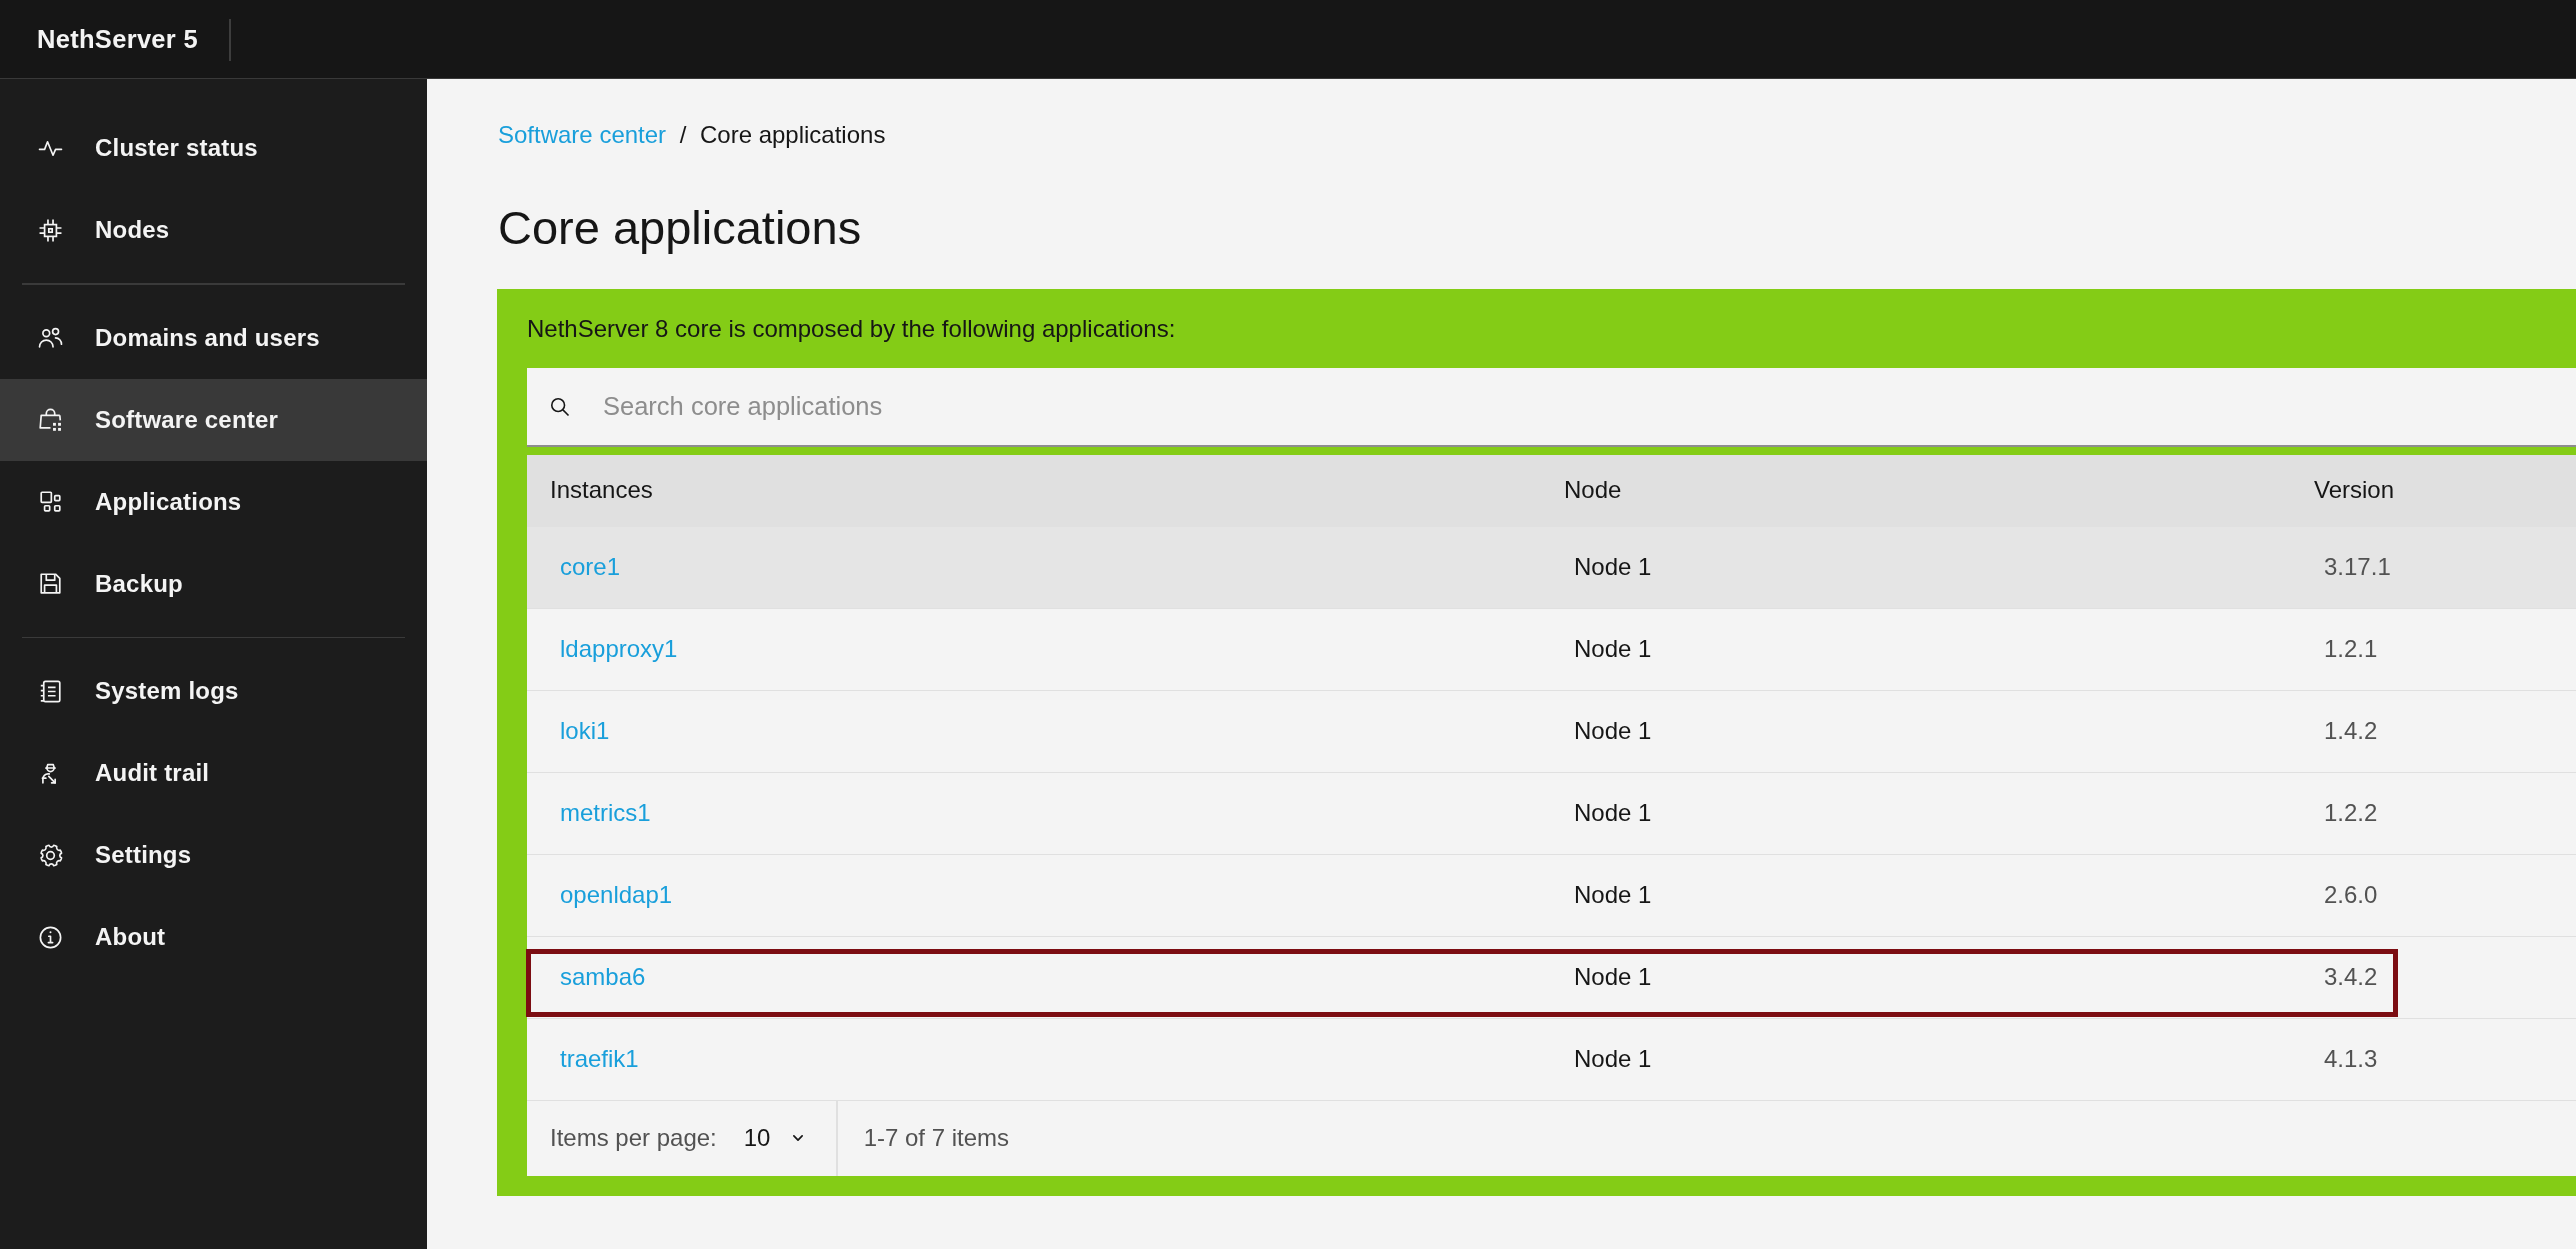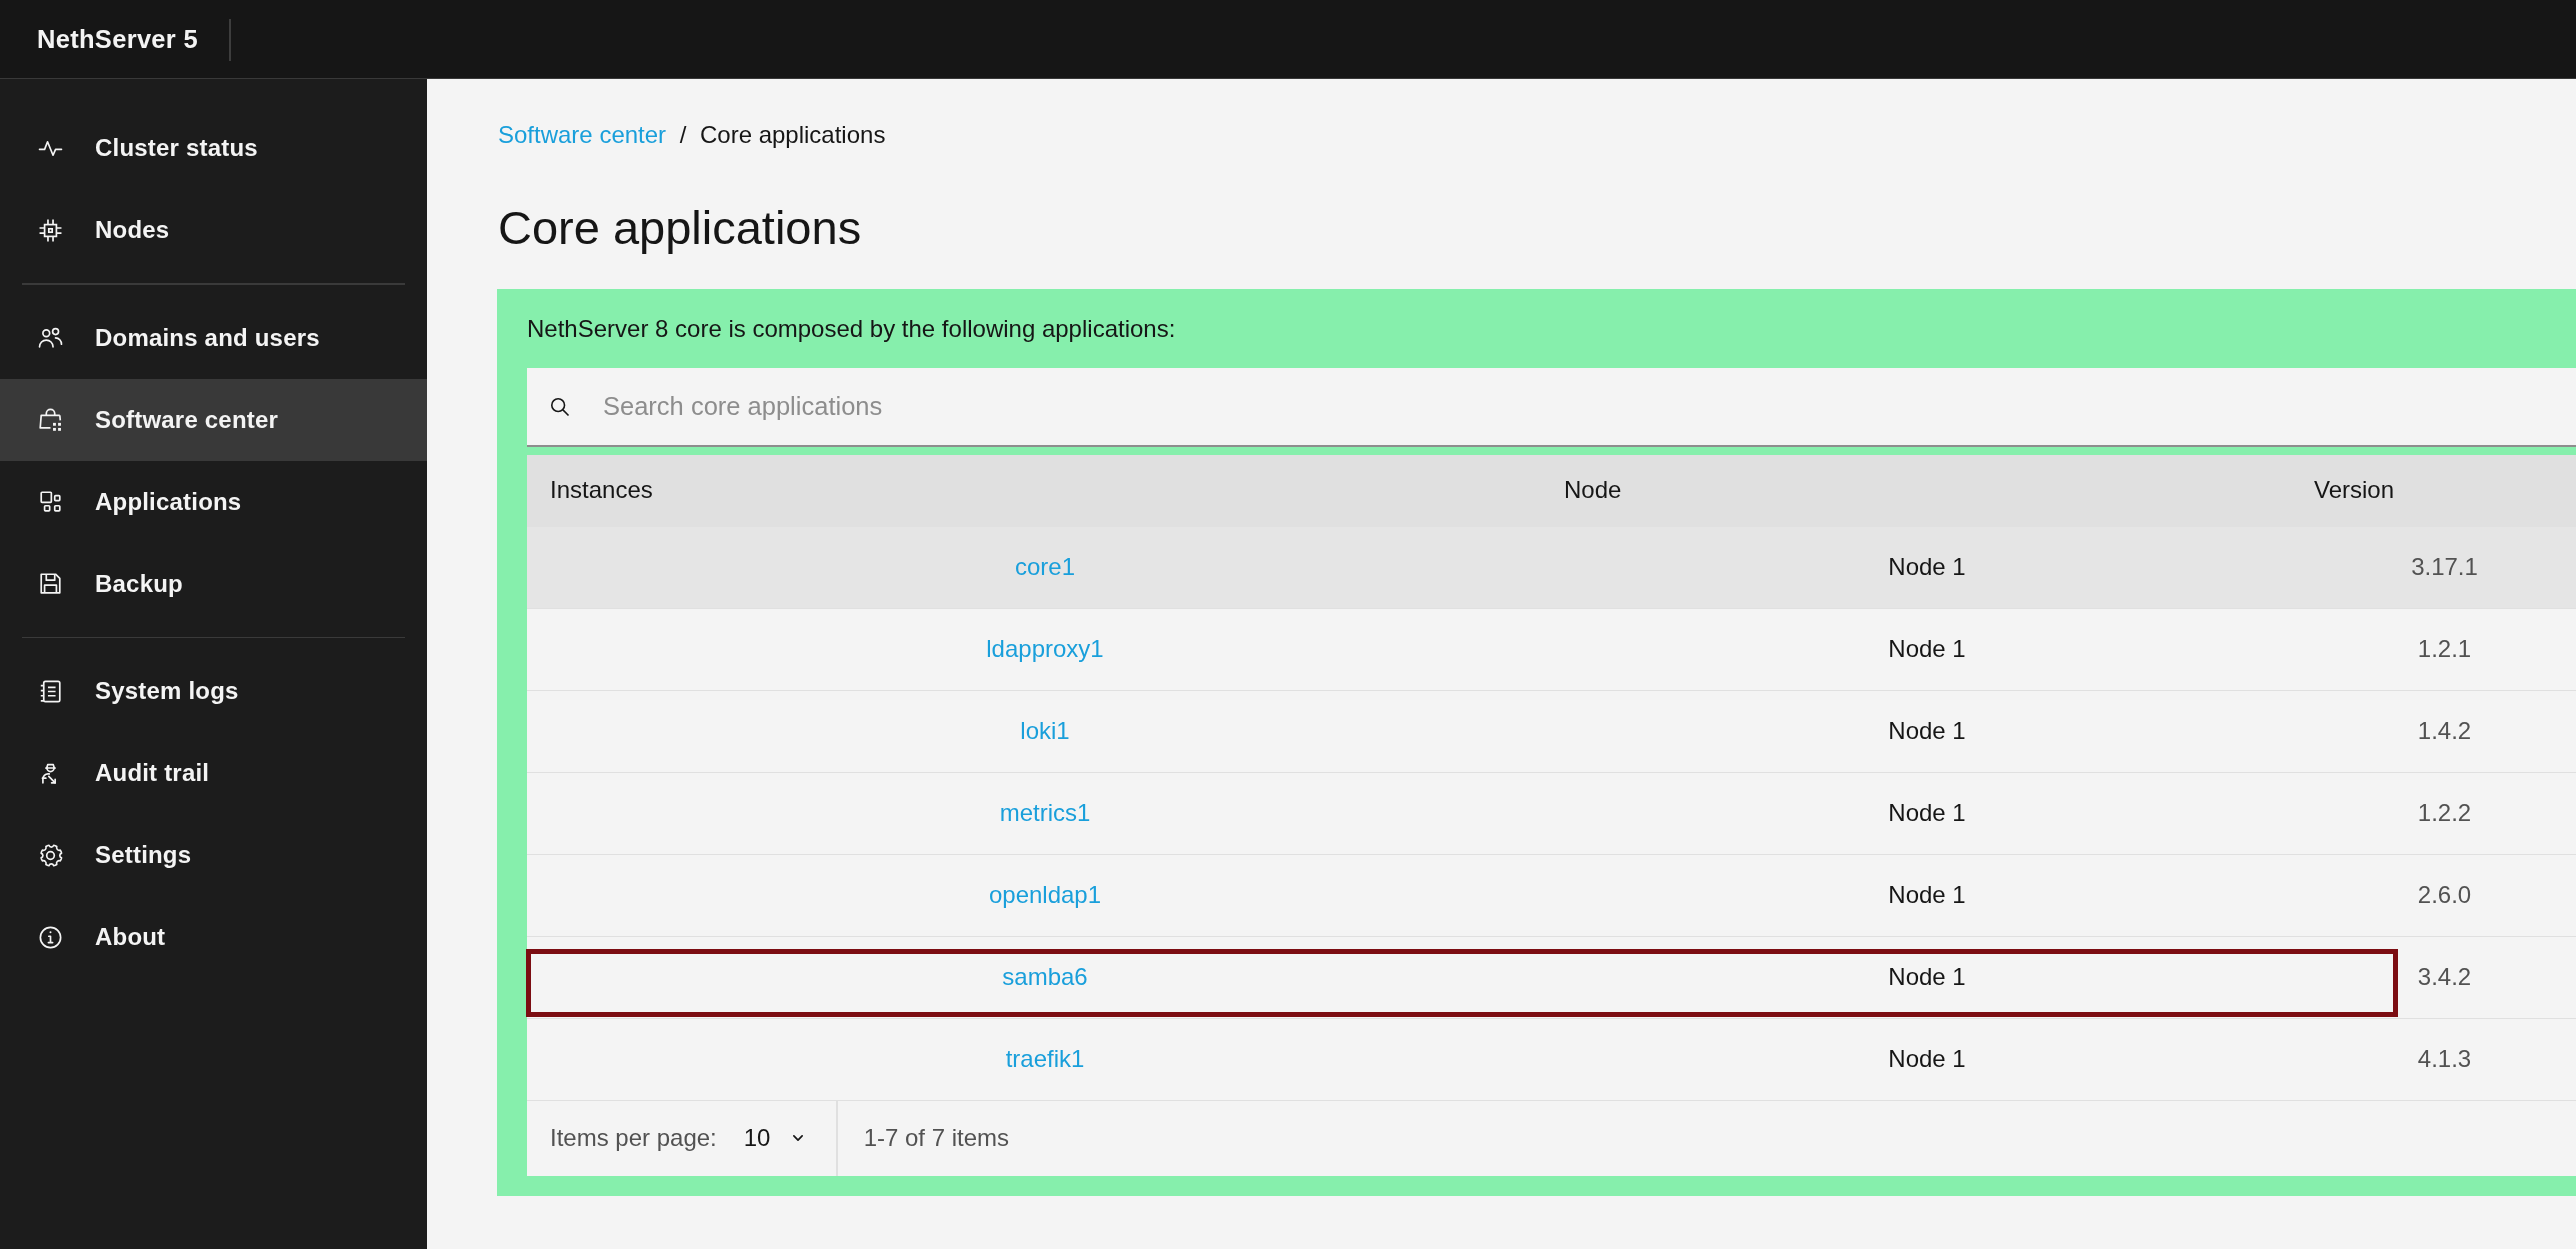--- a/index.html
+++ b/index.html
@@ -43,21 +43,21 @@
   }
   .nav-divider { height:1.7px; background:#3a3a3a; margin:12px 22px; }
   
   .main { position:absolute; left:427px; top:79px; right:0; bottom:0; background:#f4f4f4; }
   .breadcrumb { position:absolute; left:71px; top:42px; font-size:24px; }
   .breadcrumb a { color:#199fdb; text-decoration:none; cursor:pointer; }
   .crumb-sep { color:#161616; margin:0 13.6px; }
   .crumb-current { color:#161616; }
   .page-title { position:absolute; left:71px; top:121px; font-size:47px; font-weight:400; color:#161616; }
   
-  .card { position:absolute; left:70px; top:210px; right:0; height:907px; background:#86efac; }
+  .card { position:absolute; left:70px; top:210px; right:0; height:907px; background:#84cc16; }
   .card-desc { padding:25.5px 0 0 30px; font-size:24px; color:#161616; }
   .search-row {
     margin:25.5px 0 0 30px; height:79px; background:#f4f4f4;
     border-bottom:2.5px solid #8d8d8d; display:flex; align-items:center;
   }
   .search-icon { margin-left:19.5px; width:25.5px; height:25.5px; color:#161616; }
   .search-icon svg { width:25.5px; height:25.5px; display:block; }
   .search-input {
     margin-left:31px; flex:1; background:transparent; border:none; outline:none;
     font-family:"Liberation Sans", sans-serif; font-size:25.5px; color:#161616;
@@ -71,21 +71,21 @@
     font-size:24px; font-weight:400; color:#161616;
   }
   .t-head > div { padding-left:23px; }
   .t-row {
     height:82px; background:#f4f4f4; display:grid;
     grid-template-columns:1014px 750px auto; align-items:center;
     font-size:24px; border-top:1.7px solid #e0e0e0;
   }
   .t-row:first-of-type { border-top:none; }
   .t-row.hovered { background:#e5e5e5; }
-  .t-row > div { padding-left:22px;text-align:center; }
+  .t-row > div { padding-left:33px; }
   .cell-instance a { color:#199fdb; text-decoration:none; cursor:pointer; }
   .cell-node { color:#161616; }
   .cell-version { color:#525252; }
   
   .pagination {
     margin-left:30px; height:76px; background:#f4f4f4; border-top:1.7px solid #e0e0e0;
     display:flex; align-items:center; font-size:24px; color:#525252;
   }
   .ipp-label { margin-left:23px; }
   .ipp-select {

